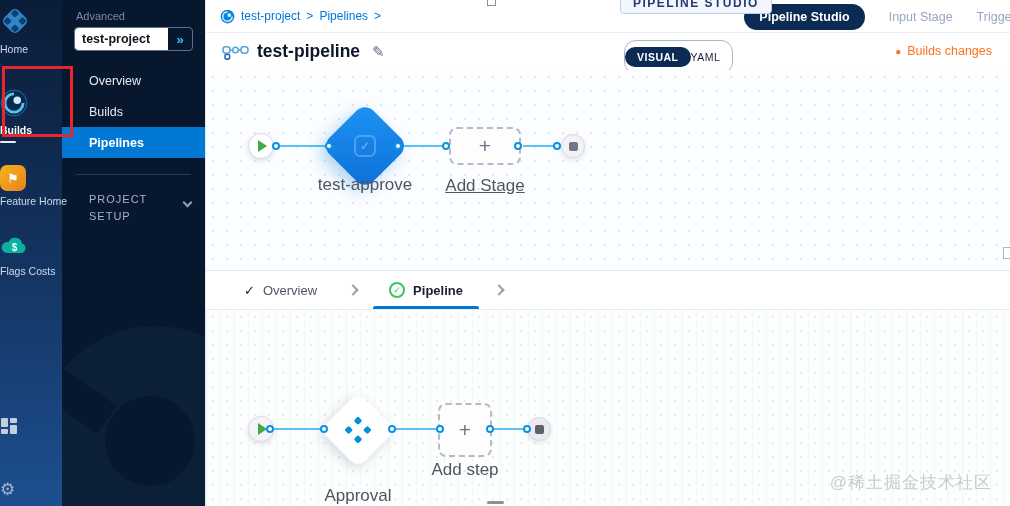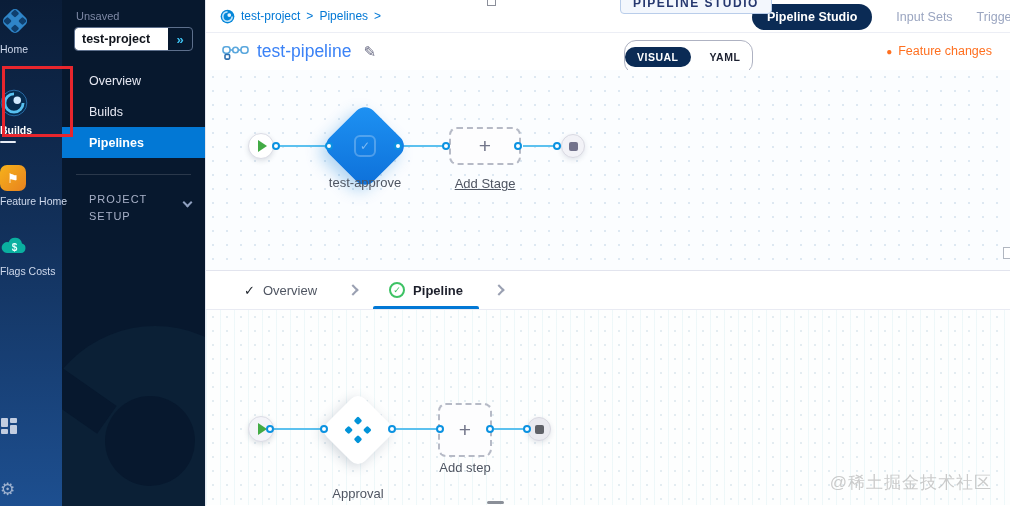--- a/index.html
+++ b/index.html
@@ -68,28 +68,28 @@
   .btn-studio { background:#0b2b55; color:#fff; font-size:12.5px; font-weight:bold;
     border:none; border-radius:14px; padding:6px 15px; cursor:pointer; }
   .top-link { color:#9aa5c0; font-size:12.5px; cursor:pointer; white-space:nowrap; }
 
   .floating-title { position:absolute; left:620px; top:-9px; z-index:40;
     border:1px solid #b9cdea; background:#f3f7fd; border-radius:4px; padding:4px 12px 3px 12px;
     color:#26386f; font-size:12px; font-weight:bold; letter-spacing:1.5px; white-space:nowrap; }
 
   .title-row { height:37px; display:flex; align-items:center; position:relative; background:#fff; }
   .pipe-icon { margin-left:16px; margin-right:8px; display:flex; align-items:center; }
-  .pipeline-name { font-size:17.5px; font-weight:normal; color:#3b82f6; }
+  .pipeline-name { font-size:17.5px; font-weight:bold; color:#0f172a; }
   .pencil { margin-left:12px; color:#6b6d85; font-size:15px; cursor:pointer; }
   .view-toggle { position:absolute; left:418px; top:7px; display:flex; align-items:center;
     border:1px solid #aeb2c2; border-radius:12px; background:#fff; height:34px; overflow:hidden; }
   .vt-visual { background:#0b2b55; color:#fff; font-size:10.5px; font-weight:bold;
     letter-spacing:0.5px; border-radius:11px; padding:4px 12px; cursor:pointer; }
-  .vt-yaml { color:#1c2030; font-size:10.5px; font-weight:bold; letter-spacing:0.5px;
-    padding:4px 12px 4px 19px; cursor:pointer; }
+  .vt-yaml { color:#1c2030; font-size:10.5px; font-weight:normal; letter-spacing:0.5px;
+    padding:4px 12px 4px 0; cursor:pointer; }
   .unsaved { position:absolute; right:18px; top:11px; display:flex; align-items:center; gap:6px;
     color:#ff7020; font-size:12.5px; }
   .unsaved-dot { color:#ff7020; font-size:10px; }
 
   
   .canvas1 { position:relative; height:201px; background-color:#fbfdff;
     background-image:radial-gradient(circle,#dde8f2 1px,rgba(0,0,0,0) 1.2px);
     background-size:14px 14px; border-bottom:1px solid #e2e4ee; }
   .canvas2 { position:relative; height:195px; background-color:#fdfefe;
     background-image:
@@ -122,21 +122,21 @@
 
   .step-diamond { position:absolute; left:125px; top:93px; width:54px; height:54px;
     transform:rotate(45deg); border-radius:10px; background:#fff;
     box-shadow:0 4px 12px rgba(50,70,100,0.20); cursor:pointer;
     display:flex; align-items:center; justify-content:center; }
   .step-diamond-inner { transform:rotate(-45deg); display:flex; }
 
   .add-box { position:absolute; border:2px dashed #b6bac6; border-radius:8px; background:#fdfdfe;
     display:flex; align-items:center; justify-content:center; color:#73768a; font-size:21px;
     font-weight:300; cursor:pointer; }
-  .node-label { position:absolute; width:120px; text-align:center; color:#4f5562; font-size:13px; }
+  .node-label { position:absolute; width:120px; text-align:center; color:#4f5562; font-size:17px; }
 
   
   .tabbar { height:39px; background:#fff; display:flex; align-items:center; padding-left:26px;
     border-bottom:1px solid #e9ebf3; position:relative; }
   .tab { display:flex; align-items:center; gap:8px; padding:0 12px; height:100%;
     font-size:13px; color:#4f5562; cursor:pointer; position:relative; }
   .tab.active { color:#1c1f2b; font-weight:bold; }
   .tab.active::after { content:""; position:absolute; left:-4px; right:-4px; bottom:0;
     height:3px; background:#0278d5; border-radius:2px 2px 0 0; }
   .tab-check { color:#22272f; font-weight:bold; font-size:13px; }
@@ -220,21 +220,21 @@
     <span>⚙</span>
   </div>
 </nav>
 <div class="red-annotation"></div>
 
 <nav class="project-nav">
   <div class="pn-watermark"></div>
   <div class="pn-watermark-hole"></div>
   <div class="pn-watermark-bar"></div>
 
-  <div class="pn-section-label">Unsaved</div>
+  <div class="pn-section-label">Advanced</div>
   <div class="project-select">
     <span class="ps-name">test-project</span>
     <span class="ps-expand">»</span>
   </div>
 
   <div class="pn-items">
     <div class="pn-item">
       <span>Overview</span>
     </div>
     <div class="pn-item">
@@ -264,21 +264,21 @@
           <circle cx="14.8" cy="9.6" r="3" fill="#e8f5ff"></circle>
         </svg>
       </span>
       <span class="crumb-link">test-project</span>
       <span class="crumb-sep">&gt;</span>
       <span class="crumb-link">Pipelines</span>
       <span class="crumb-sep">&gt;</span>
     </div>
     <div class="top-right">
       <button class="btn-studio">Pipeline Studio</button>
-      <span class="top-link">Input Sets</span>
+      <span class="top-link">Input Stage</span>
       <span class="top-link">Triggers</span>
     </div>
   </div>
 
   <div class="title-row">
     <span class="pipe-icon">
       <svg width="27" height="17" viewBox="0 0 27 17" fill="none" stroke="#5aa7dd" stroke-width="1.6">
         <line x1="3" y1="7" x2="24" y2="7"></line>
         <rect x="1" y="3.8" width="7" height="6.4" rx="2.6" fill="#fff"></rect>
         <circle cx="13.5" cy="7" r="2.8" fill="#fff"></circle>
@@ -289,21 +289,21 @@
     <span class="pipeline-name">test-pipeline</span>
     <span class="pencil">✎</span>
 
     <div class="view-toggle">
       <span class="vt-visual">VISUAL</span>
       <span class="vt-yaml">YAML</span>
     </div>
 
     <div class="unsaved">
       <span class="unsaved-dot">●</span>
-      <span>Feature changes</span>
+      <span>Builds changes</span>
     </div>
   </div>
 
   <div class="canvas1">
     <div class="edge" style="left:68px;  top:75px; width:58px;"></div>
     <div class="edge" style="left:196px; top:75px; width:47px;"></div>
     <div class="edge" style="left:317px; top:75px; width:39px;"></div>
 
     <div class="node-play" style="left:42px; top:63px;">
       <span class="play-tri"></span>

